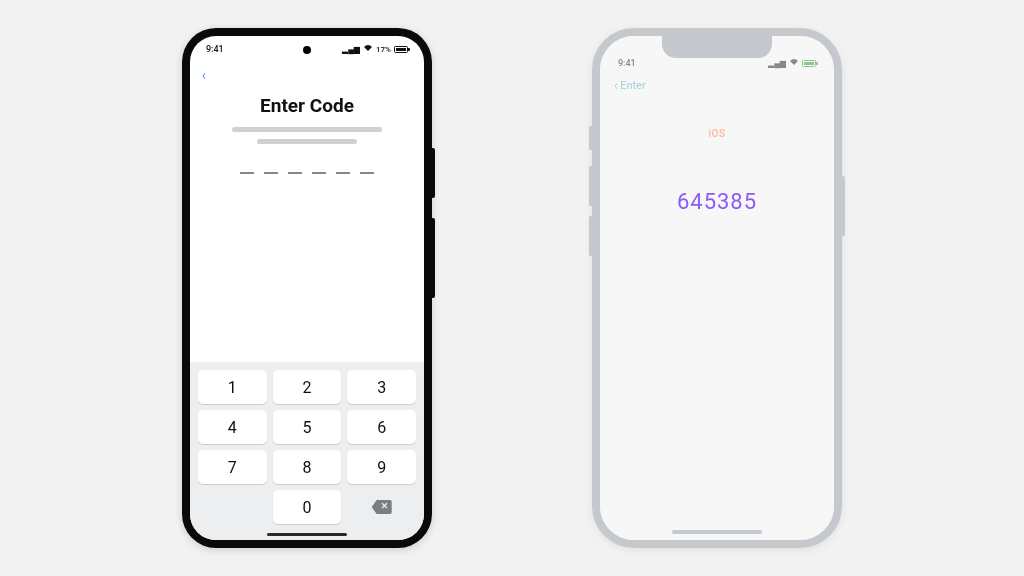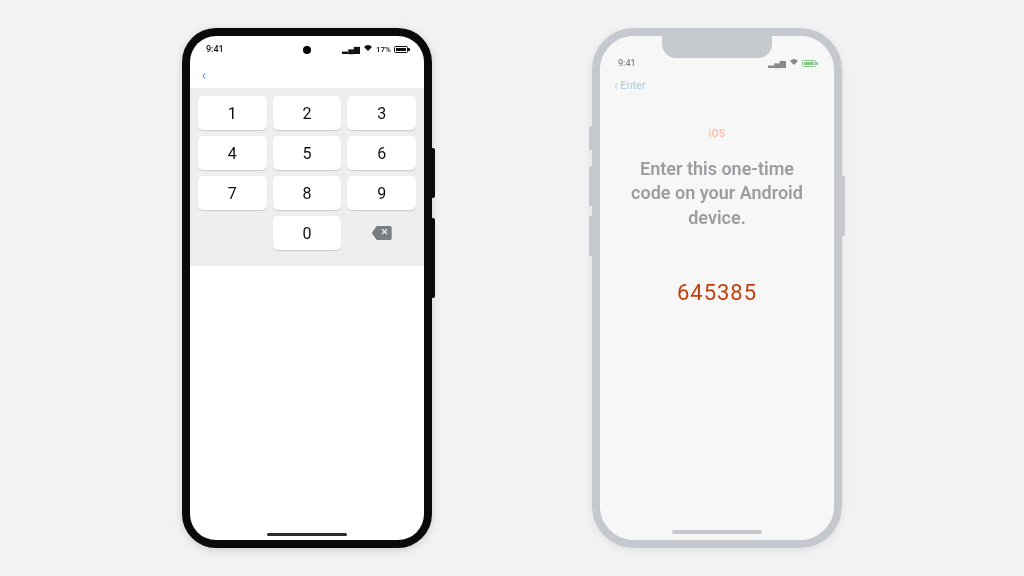--- a/index.html
+++ b/index.html
@@ -260,21 +260,21 @@
     .ios-title {
       font-size: 18px;
       font-weight: 600;
       color: #9b9da0;
       margin-top: 18px;
       line-height: 1.35;
     }
     .ios-code {
       font-size: 22px;
       font-weight: 400;
-      color: #c2410c;
+      color: #8b5cf6;
       margin-top: 50px;
       letter-spacing: 1px;
     }
     .ios-home-indicator {
       position: absolute;
       bottom: 6px;
       left: 50%;
       transform: translateX(-50%);
       width: 90px;
       height: 4px;
@@ -332,20 +332,33 @@
         <span class="battery-icon" style="color:#111">
             <span class="battery-fill" style="width:calc(100% - 2px)"></span>
           </span>
       </span>
     </div>
 
     <div class="android-nav">
       <span class="android-back-chevron">‹</span>
     </div>
 
+    <div class="android-content">
+      <div class="android-title">Enter Code</div>
+      <div class="android-subline s1"></div>
+      <div class="android-subline s2"></div>
+      <div class="code-dashes">
+        <span class="code-dash"></span>
+        <span class="code-dash"></span>
+        <span class="code-dash"></span>
+        <span class="code-dash"></span>
+        <span class="code-dash"></span>
+        <span class="code-dash"></span>
+      </div>
+    </div>
 
     <div class="android-keypad">
       <div class="keypad-grid">
         <div class="keypad-key">1</div>
         <div class="keypad-key">2</div>
         <div class="keypad-key">3</div>
         <div class="keypad-key">4</div>
         <div class="keypad-key">5</div>
         <div class="keypad-key">6</div>
         <div class="keypad-key">7</div>
@@ -390,19 +403,18 @@
 
     <div class="ios-nav">
       <span class="ios-back">
         <span class="ios-back-chevron">‹</span>
         <span>Enter</span>
       </span>
     </div>
 
     <div class="ios-content">
       <div class="ios-small-label">iOS</div>
-      <div class="ios-title">Enter this one-time code on your Android device.</div>
       <div class="ios-code">645385</div>
     </div>
 
     <div class="ios-home-indicator"></div>
   </div>
 </div>
 
 </body></html>

